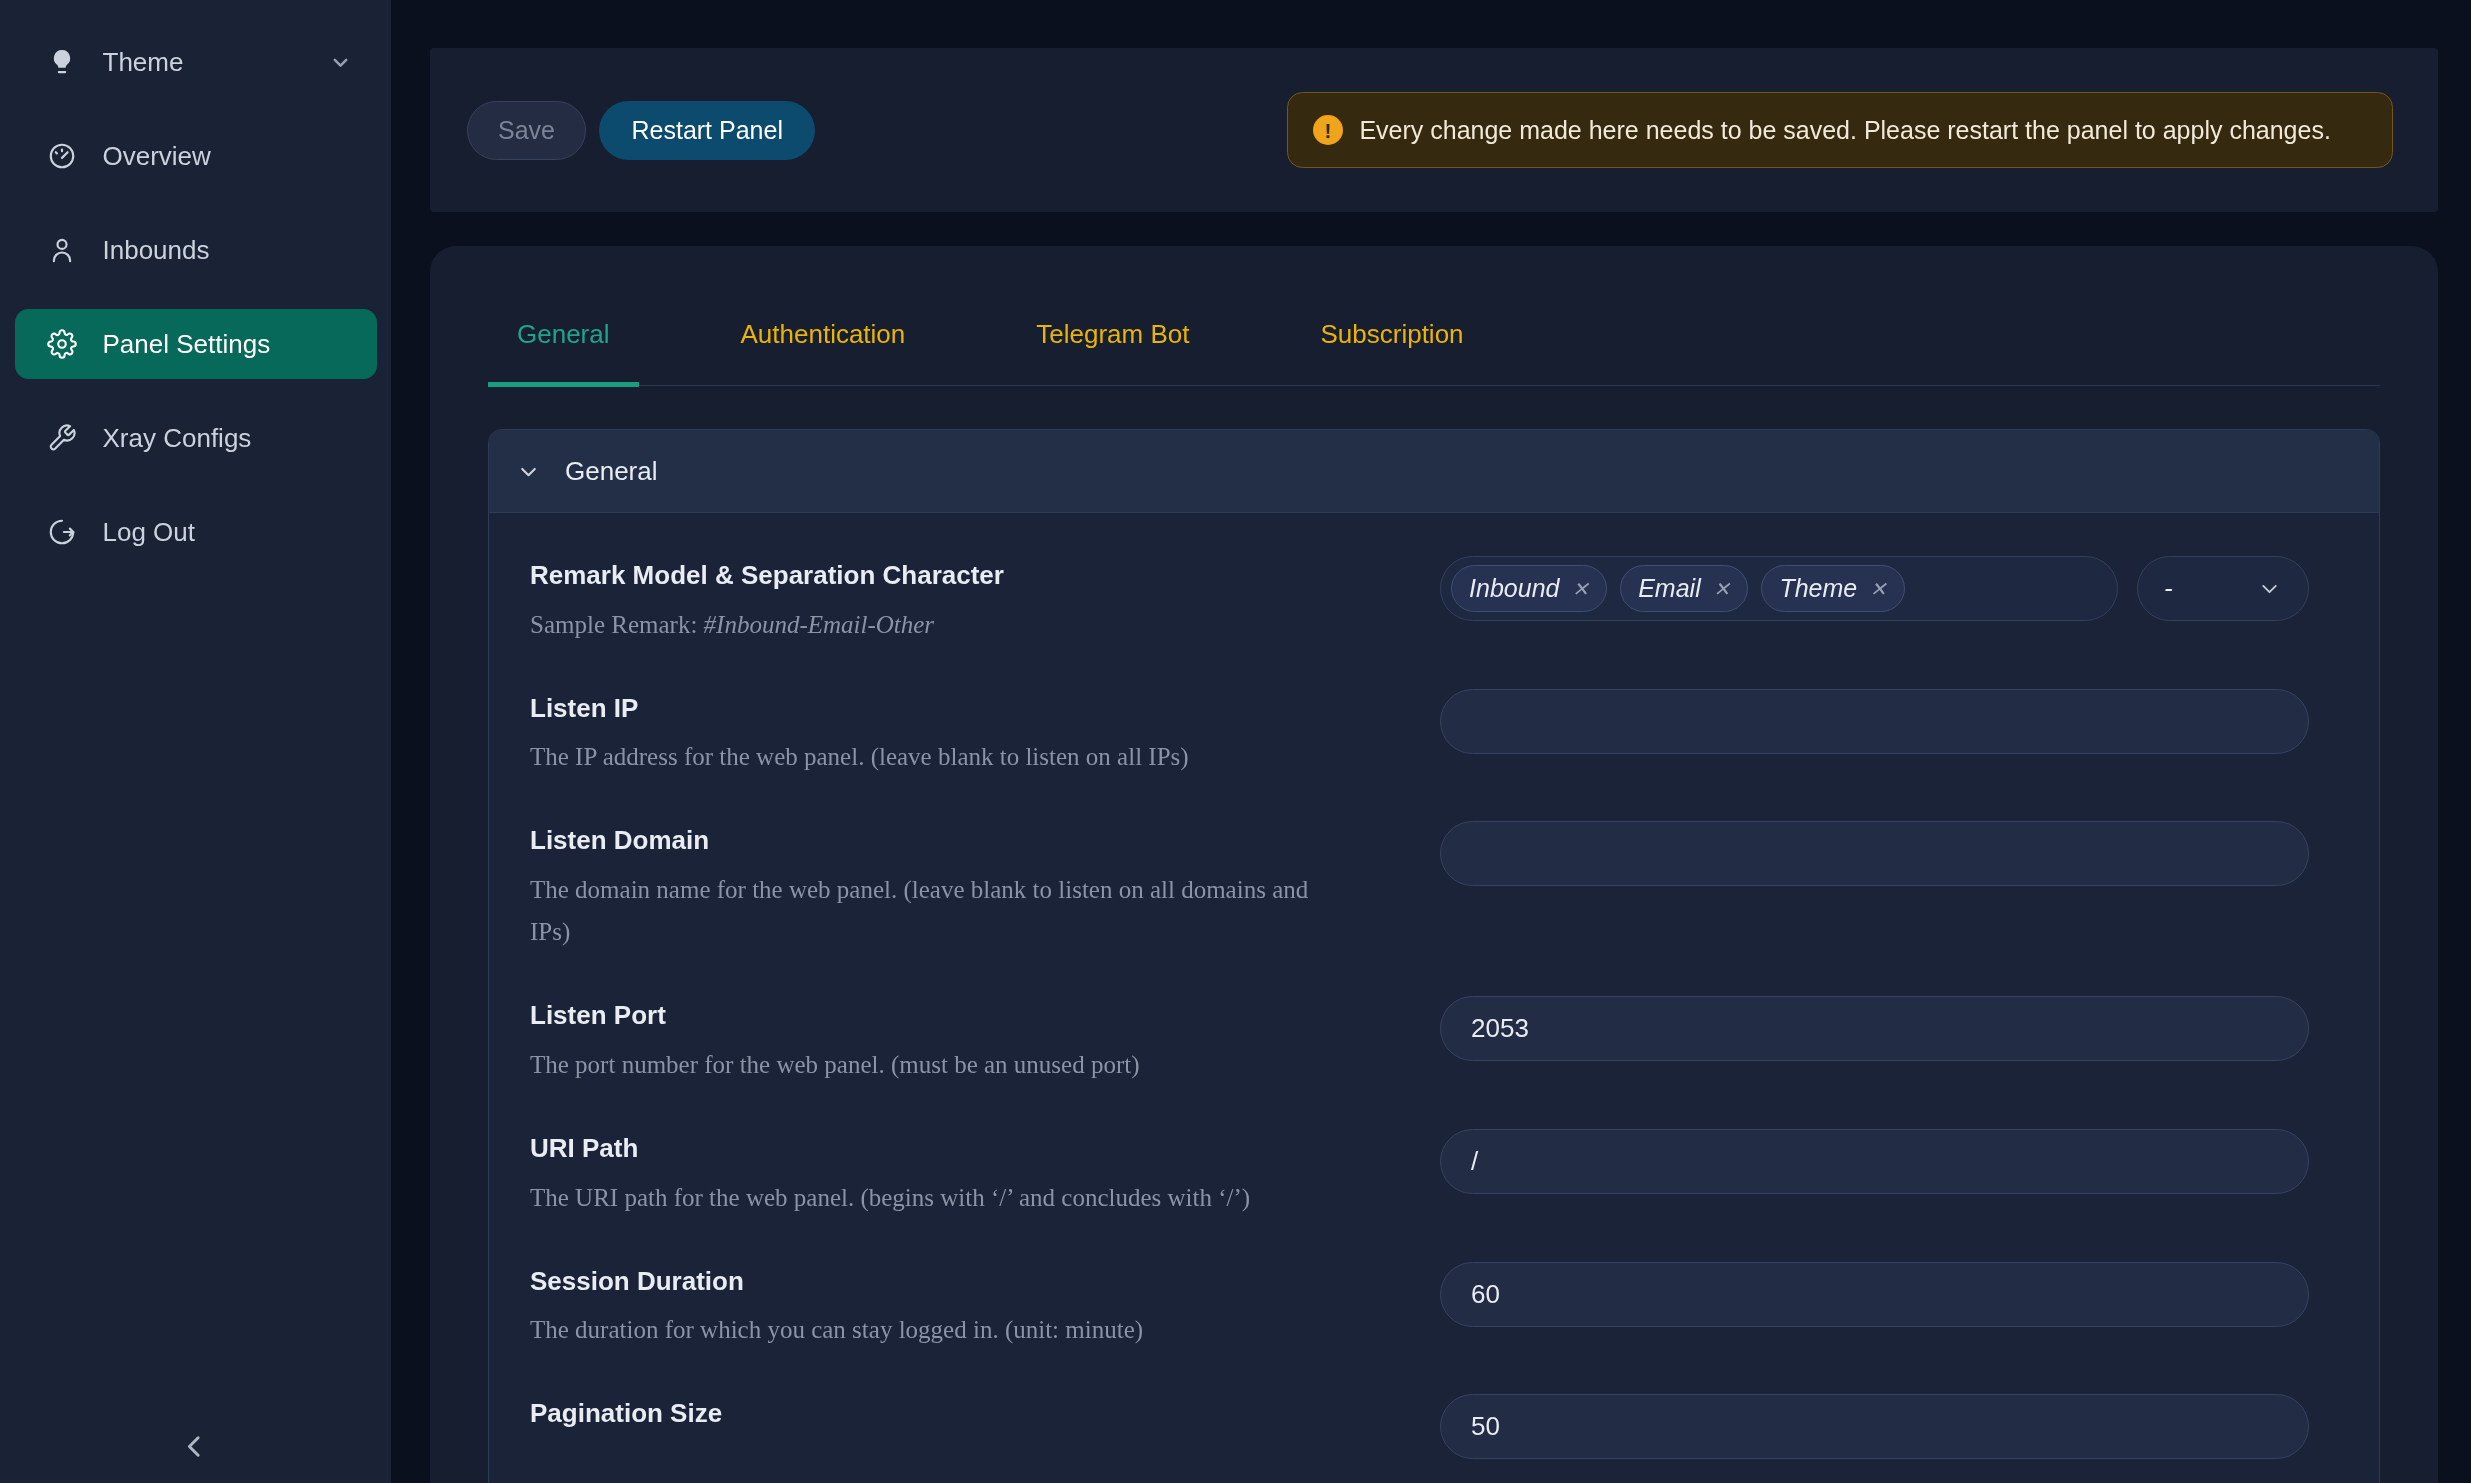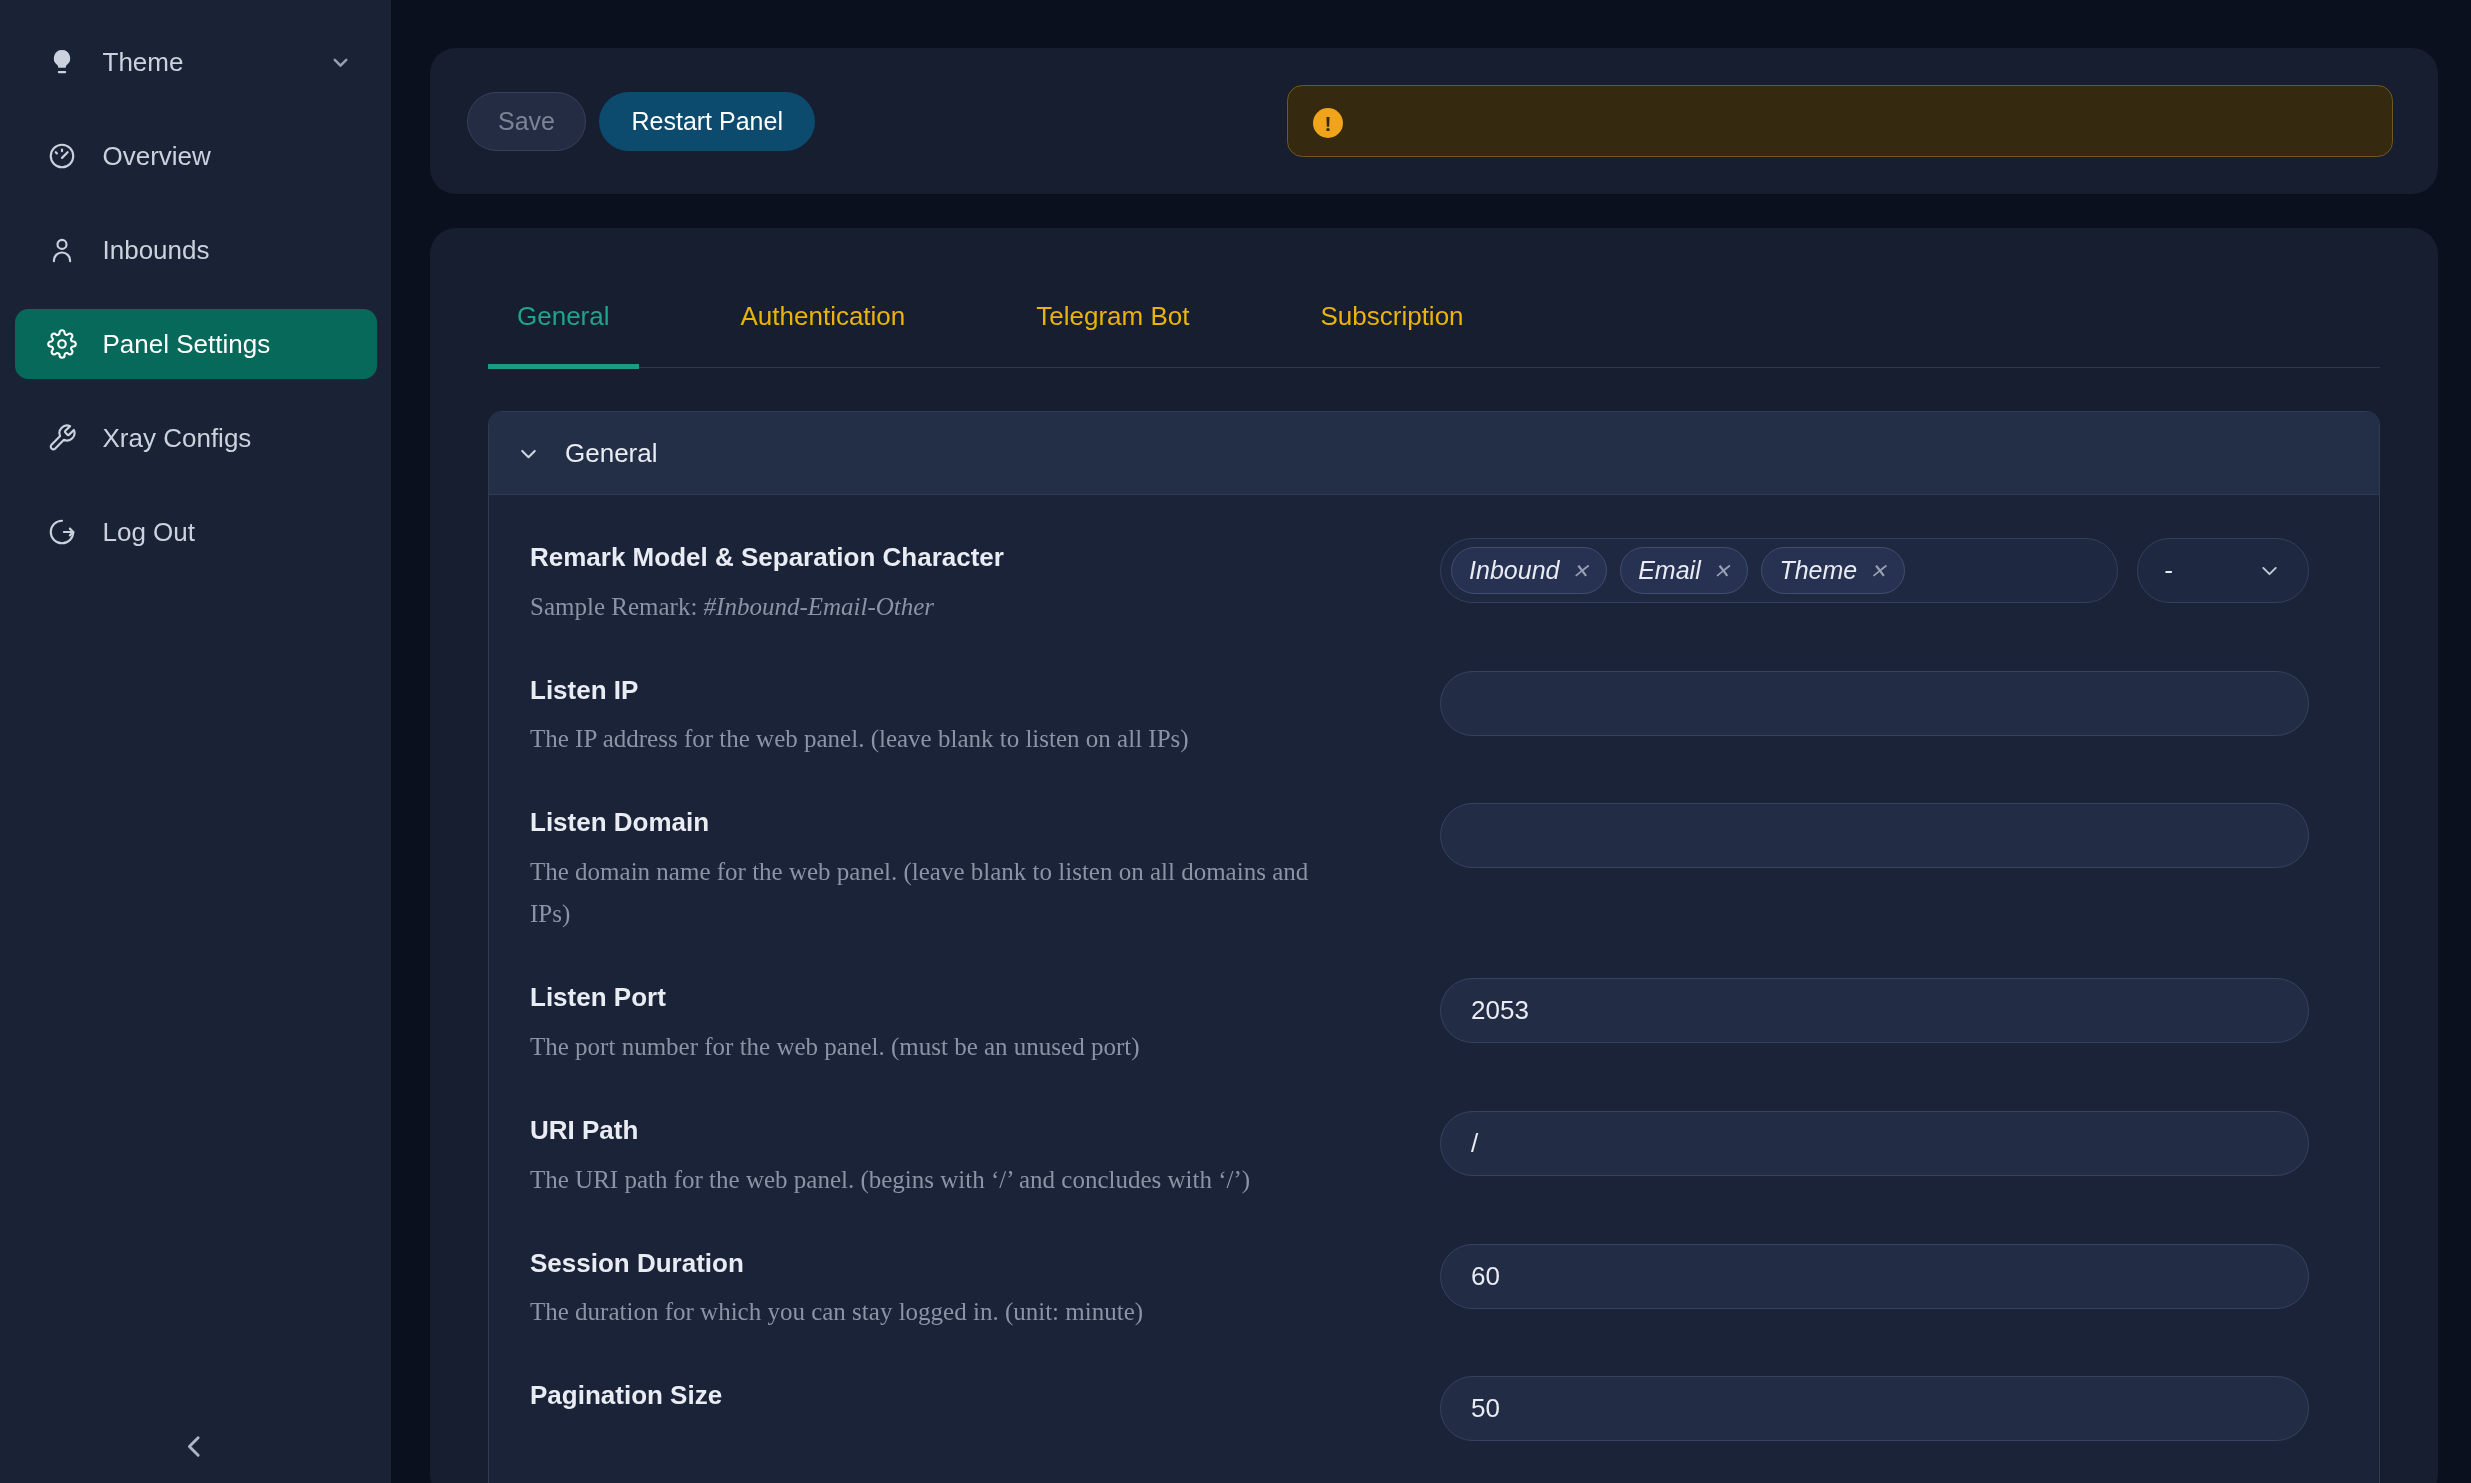--- a/index.html
+++ b/index.html
@@ -41,22 +41,22 @@
 
   
   .main {
     flex:1; min-width:0;
     padding:48px 34px 0 39px;
     display:flex; flex-direction:column; gap:34px;
   }
 
   
   .toolbar-card {
-    background:#161e30; border-radius:26px;
-    height:146px; flex-shrink:0;
+    background:#161e30; border-radius:4px;
+    height:164px; flex-shrink:0;
     display:flex; align-items:center;
     padding:0 45px 0 37px;
     justify-content:space-between;
   }
   .btn {
     height:59px; border-radius:30px;
     font-size:25px; font-family:inherit;
     display:inline-flex; align-items:center;
     cursor:pointer;
   }
@@ -228,20 +228,21 @@
   </div>
 </aside>
 
 <main class="main">
 
   <section class="toolbar-card">
     <button class="btn btn-save">Save</button>
     <button class="btn btn-restart">Restart Panel</button>
     <div class="alert">
       <span class="alert-icon">!</span>
+      <span>Every change made here needs to be saved. Please restart the panel to apply changes.</span>
     </div>
   </section>
 
   <section class="settings-card">
 
     <nav class="tabs">
       <div class="tab active">General</div>
       <div class="tab">Authentication</div>
       <div class="tab">Telegram Bot</div>
       <div class="tab">Subscription</div>

